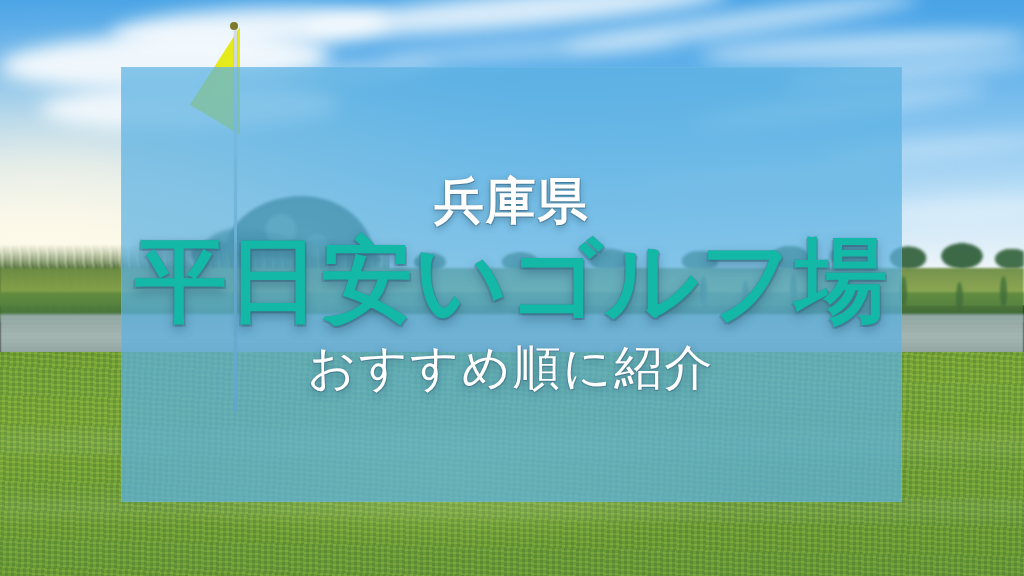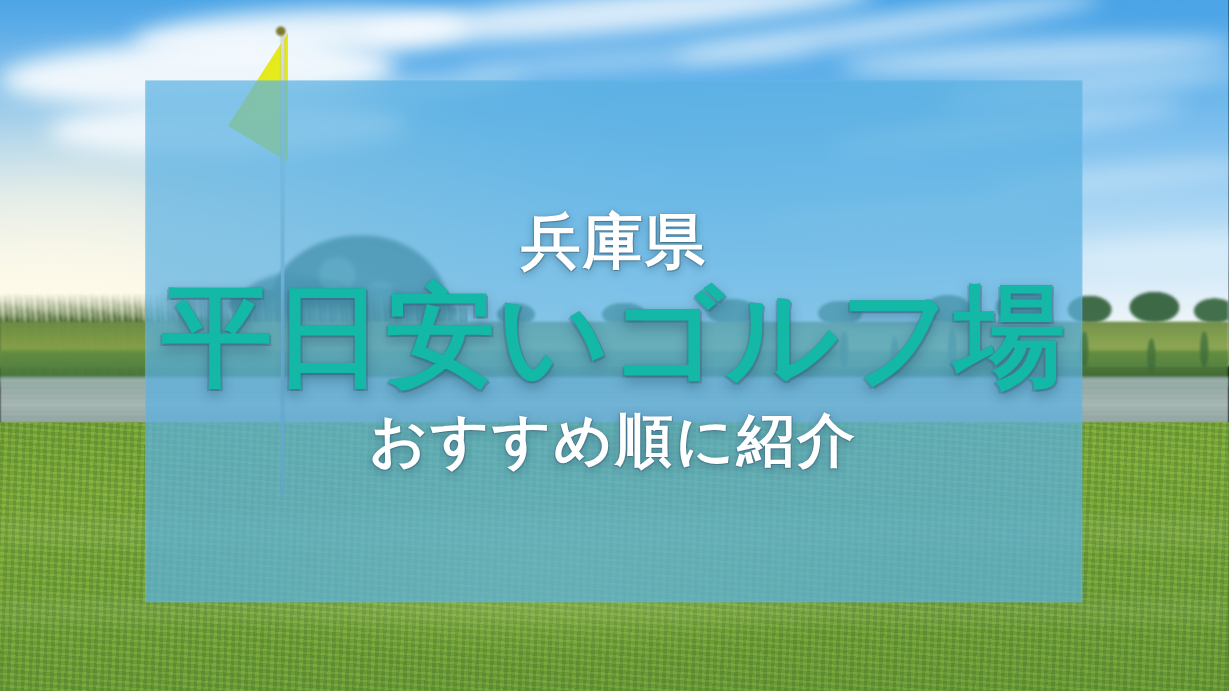--- a/index.html
+++ b/index.html
@@ -325,21 +325,21 @@
     margin: 2px 0 12px 0;
     text-shadow:
       0 0 1px rgba(58,104,128,.55),
       1.5px 1.5px 0 rgba(58,104,128,.42),
       -1.5px 1.5px 0 rgba(58,104,128,.30),
       0 5px 11px rgba(38,80,104,.46);
   }
   .subline {
     font-size: 48px;
     line-height: 1.08;
-    font-weight: 700;
+    font-weight: 400;
     color: #ffffff;
     letter-spacing: .045em;
     margin: 2px 1px 0 0;
     text-shadow:
       0 0 1px rgba(58,104,128,.55),
       1px 1px 0 rgba(58,104,128,.42),
       -1px 1px 0 rgba(58,104,128,.30),
       0 3px 8px rgba(38,80,104,.44);
   }
 </style>

